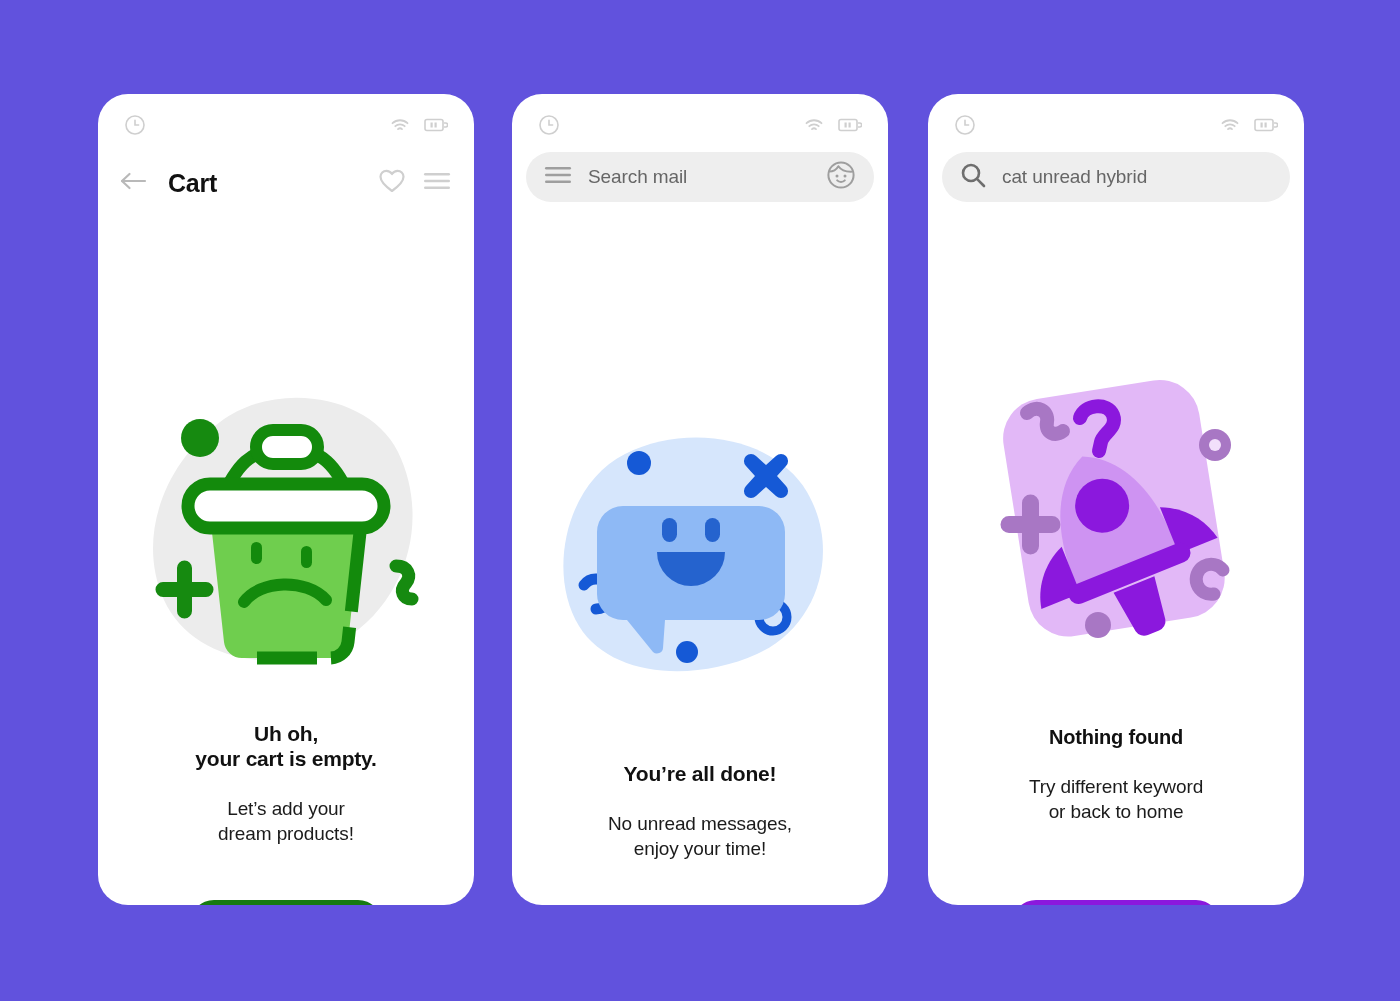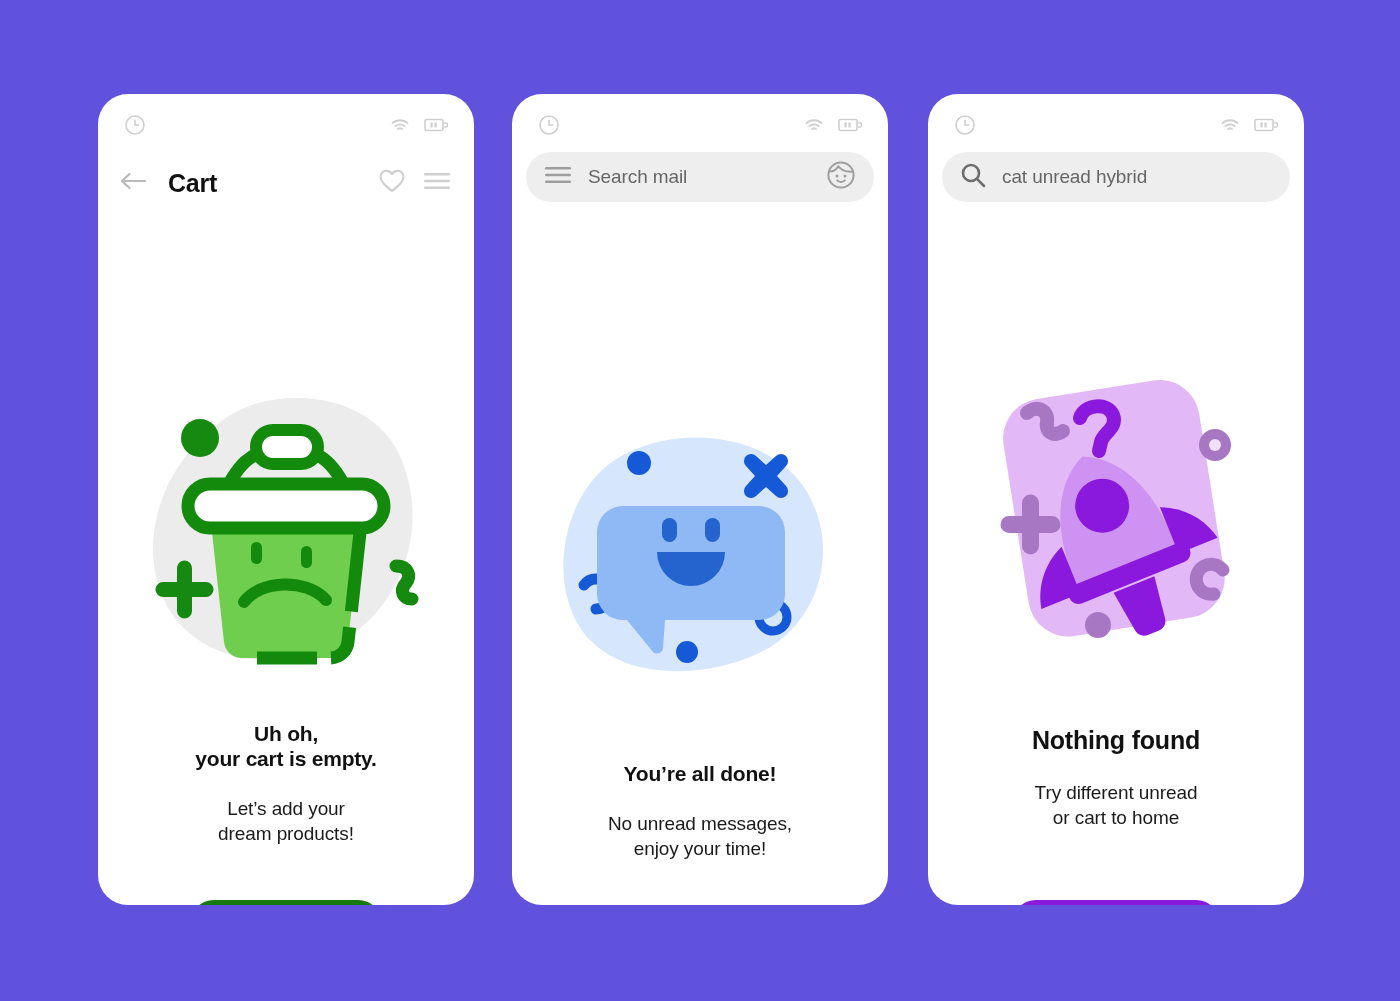--- a/index.html
+++ b/index.html
@@ -117,21 +117,21 @@
     box-sizing: border-box;
   }
   .headline {
     font-size: 21px;
     font-weight: bold;
     color: #111111;
     line-height: 1.18;
     margin: 0;
     letter-spacing: -0.2px;
   }
-  .headline.big { font-size: 25px; }
+  .headline.big { font-size: 20px; }
   .subcopy {
     font-size: 19px;
     color: #1b1b1b;
     line-height: 1.32;
     margin: 0;
     letter-spacing: -0.1px;
   }
   .gap-md { height: 24px; }
 
   
@@ -381,22 +381,22 @@
           <path d="M100 196 h110 a10 10 0 0 1 0 20 h-110 a10 10 0 0 1 0 -20 Z" fill="#8B18DD"></path>
           <path d="M133 218 h44 l-6 44 a10 10 0 0 1 -10 8 h-12 a10 10 0 0 1 -10 -8 Z" fill="#8B18DD"></path>
         </g>
       </svg>
     </div>
 
     <div class="copy" style="top:632px">
       <p class="headline big">Nothing found</p>
       <div class="gap-md"></div>
       <p class="subcopy">
-        <span>Try different unread</span><br>
-        <span>or cart to home</span>
+        <span>Try different keyword</span><br>
+        <span>or back to home</span>
       </p>
     </div>
 
     <div class="cta-wrap" style="top:806px">
       <button class="cta cta-purple">Go to homepage</button>
     </div>
   </div>
 
 </div>
 

